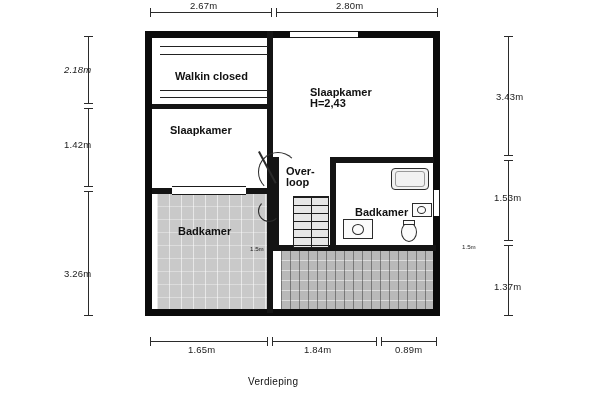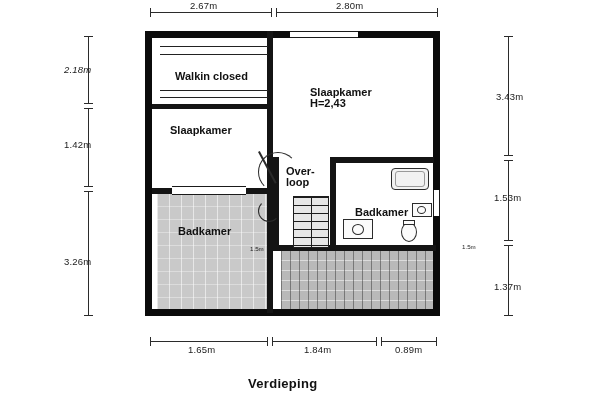--- a/index.html
+++ b/index.html
@@ -164,22 +164,22 @@
     border-radius: 50%;
     box-sizing: border-box;
   }
   .door-leaf {
     position: absolute;
     background: #2a2a2a;
   }
 
   .title {
     position: absolute;
-    font-size: 13px;
-    font-weight: bold;
+    font-size: 10px;
+    font-weight: normal;
     color: #111;
     letter-spacing: .3px;
   }
 </style>
 </head>
 <body>
 
 <div id="plan">
 
   <div class="dimline-h" style="left:150px; top:12px; width:122px;"></div>
@@ -213,21 +213,21 @@
   <div class="dimtext" style="left:64px; top:64px;font-style:italic;">2.18m</div>
 
   <div class="dimline-v" style="left:88px; top:108px; height:79px;"></div>
   <div class="tick-h" style="left:84px; top:108px;"></div>
   <div class="tick-h" style="left:84px; top:186px;"></div>
   <div class="dimtext" style="left:64px; top:139px;">1.42m</div>
 
   <div class="dimline-v" style="left:88px; top:191px; height:125px;"></div>
   <div class="tick-h" style="left:84px; top:191px;"></div>
   <div class="tick-h" style="left:84px; top:315px;"></div>
-  <div class="dimtext" style="left:64px; top:256px;">3.26m</div>
+  <div class="dimtext" style="left:64px; top:268px;">3.26m</div>
 
   <div class="dimline-v" style="left:508px; top:36px; height:120px;"></div>
   <div class="tick-h" style="left:504px; top:36px;"></div>
   <div class="tick-h" style="left:504px; top:155px;"></div>
   <div class="dimtext" style="left:496px; top:91px;">3.43m</div>
 
   <div class="dimline-v" style="left:508px; top:160px; height:81px;"></div>
   <div class="tick-h" style="left:504px; top:160px;"></div>
   <div class="tick-h" style="left:504px; top:240px;"></div>
   <div class="dimtext" style="left:494px; top:192px;">1.53m</div>

